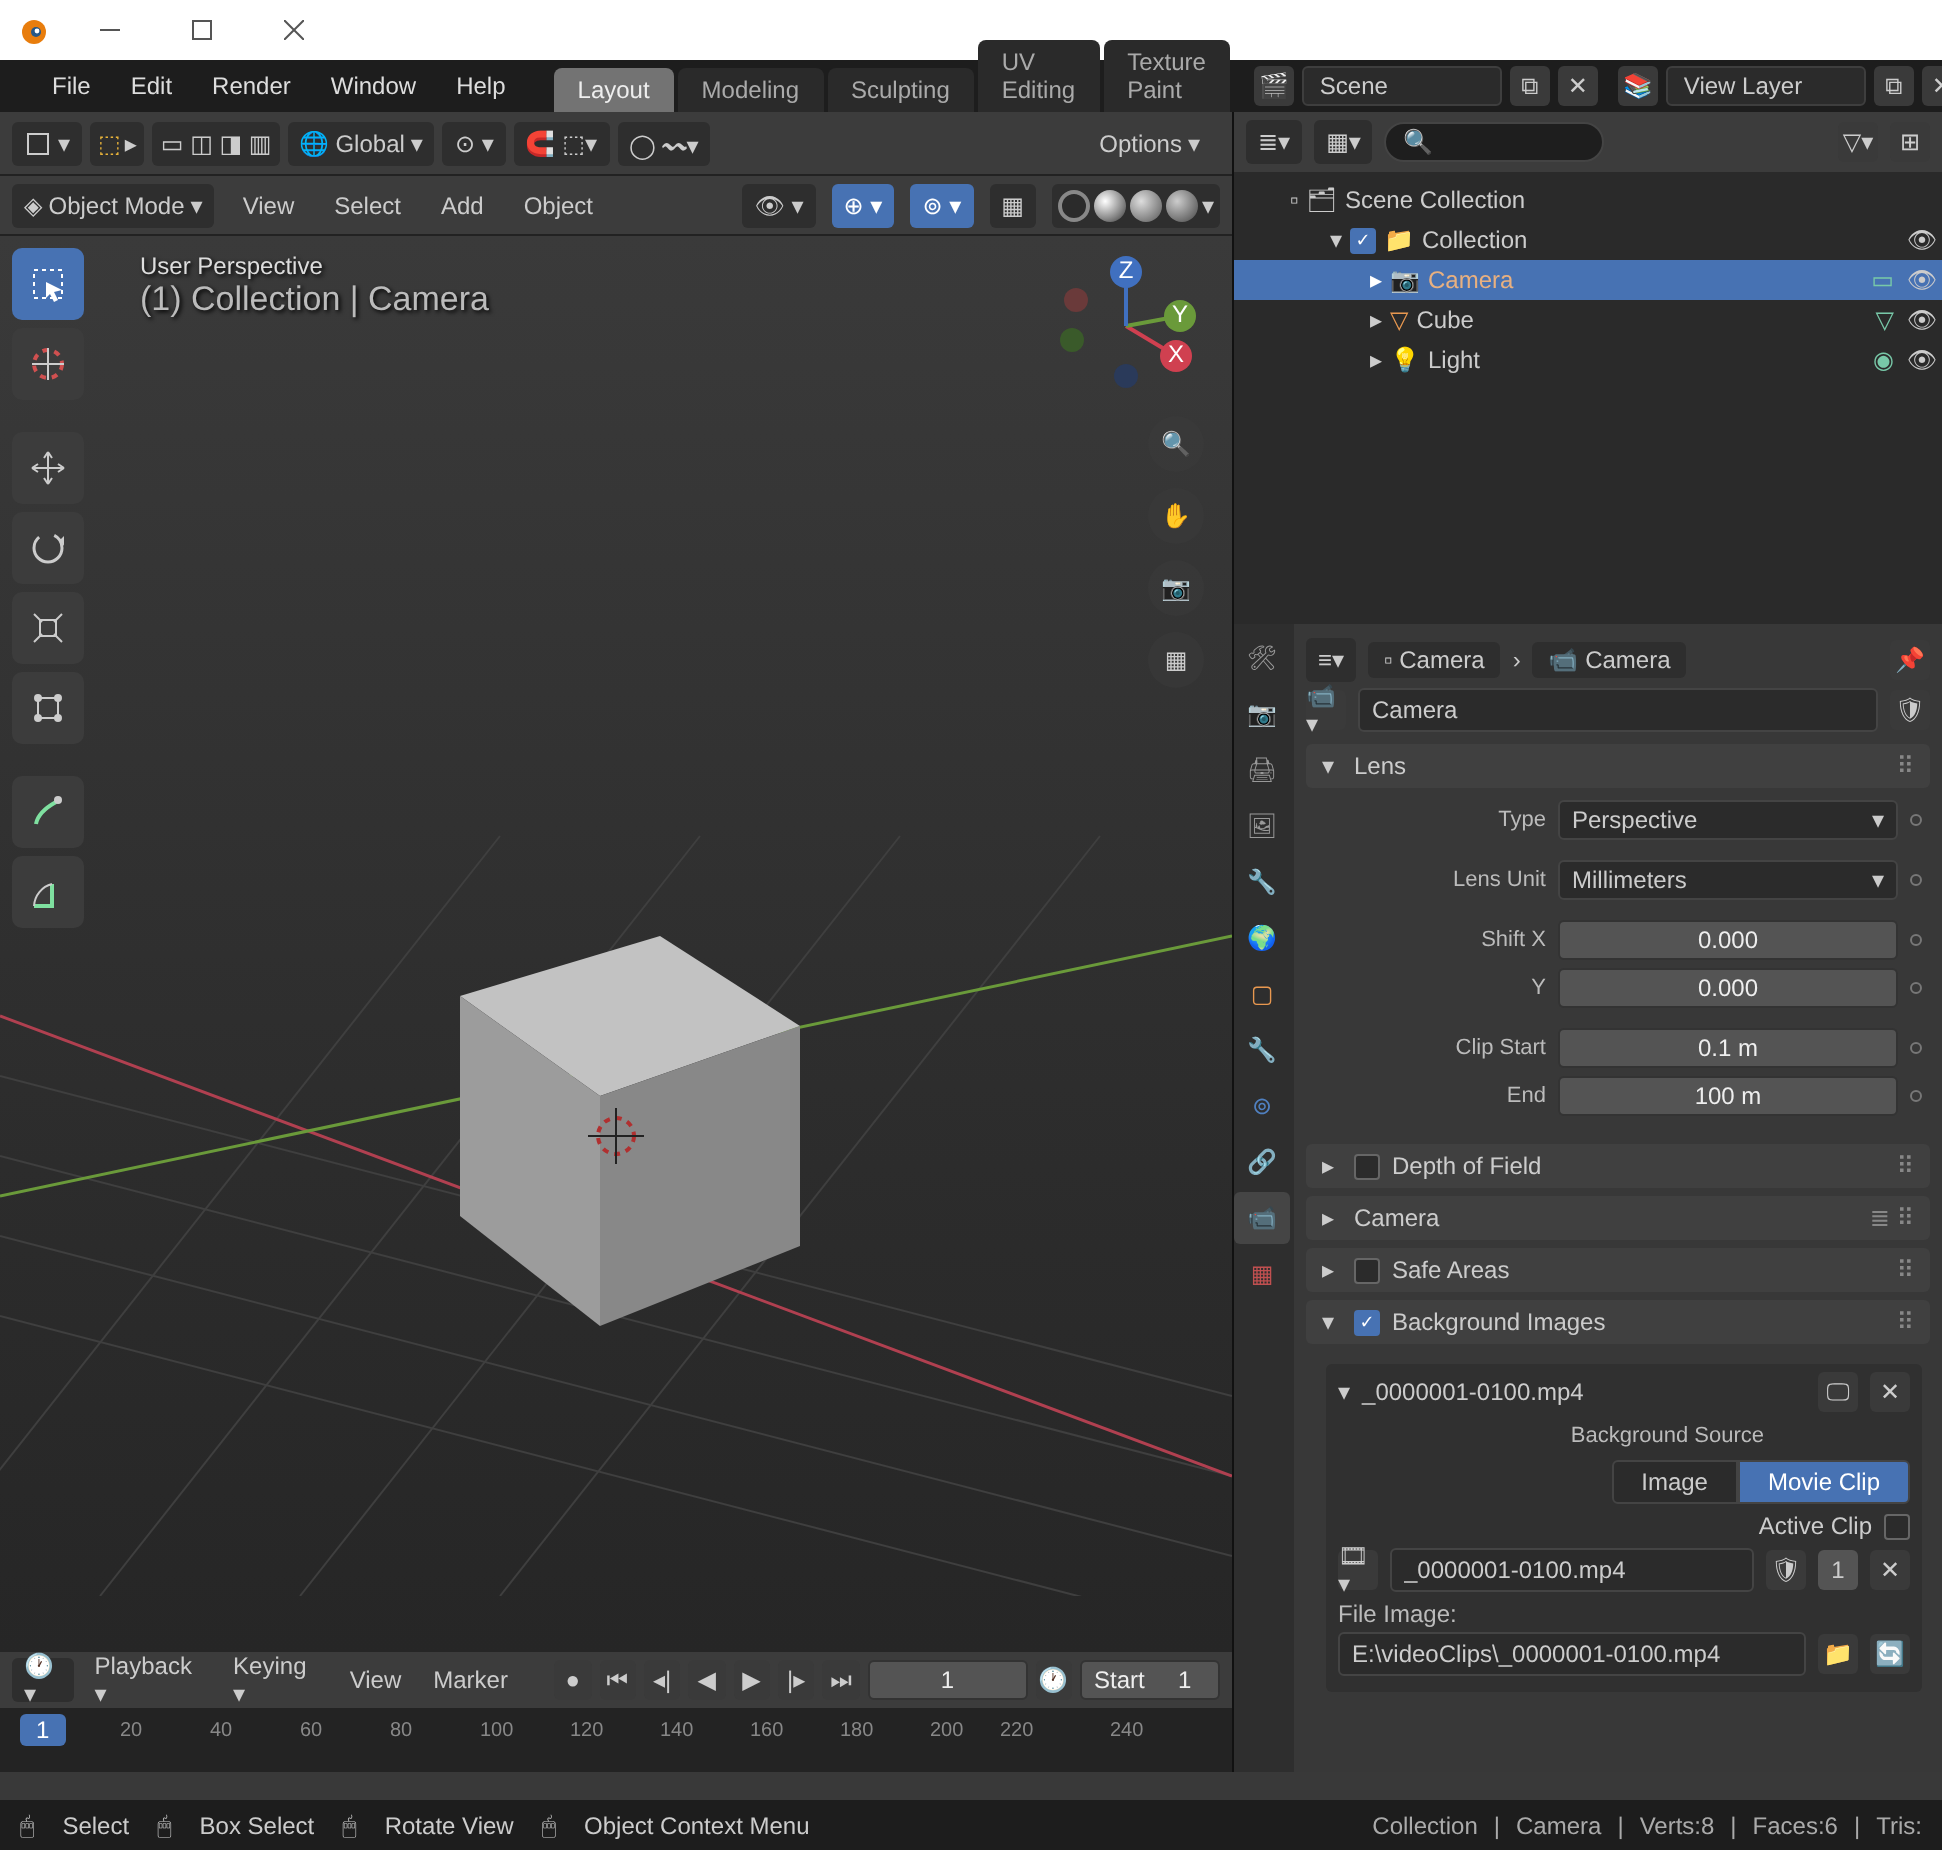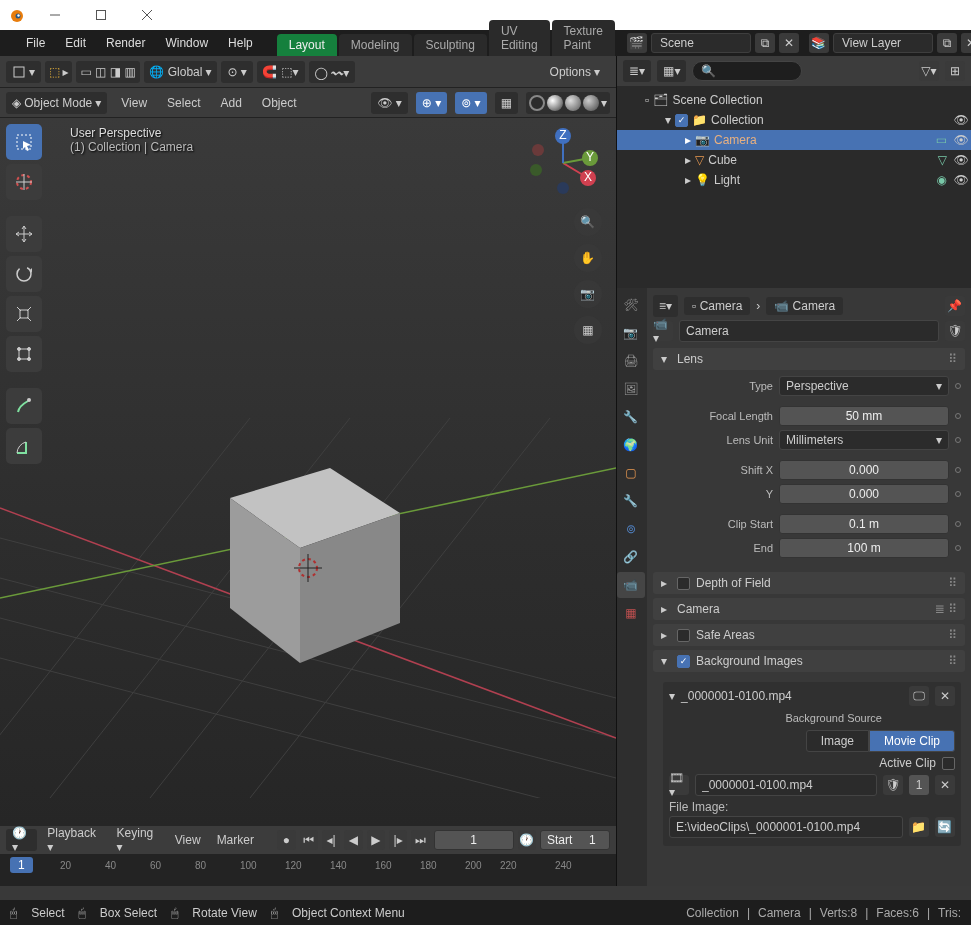--- a/index.html
+++ b/index.html
@@ -7,34 +7,34 @@
 .titlebar { height:30px; background:#fff; color:#333; display:flex; align-items:center; padding:0 8px; }
 .titlebar .logo { width:16px; height:16px; margin-right:8px; }
 .titlebar .title { flex:1; font-size:12px; }
 .titlebar .wbtns { display:flex; }
 .titlebar .wbtn { width:46px; height:30px; display:flex; align-items:center; justify-content:center; color:#555; }
 .topmenu { height:26px; background:#1d1d1d; display:flex; align-items:center; }
 .topmenu .mlogo { width:20px; height:20px; margin:0 8px; }
 .topmenu .mi { padding:0 10px; line-height:26px; color:#ddd; cursor:pointer; }
 .tabs { display:flex; margin-left:14px; height:26px; align-items:flex-end; gap:2px;}
 .tabs .tab { padding:4px 12px; background:#2a2a2a; color:#aaa; border-radius:4px 4px 0 0; cursor:pointer; }
-.tabs .tab.active { background:#15803d; color:#eee;margin-top:32px; }
+.tabs .tab.active { background:#737373; color:#eee;margin-top:32px; }
 .scene-hdr { display:flex; align-items:center; margin-left:12px; gap:4px; }
 .scene-input { background:#2b2b2b; border:1px solid #3e3e3e; color:#ccc; padding:2px 8px; border-radius:3px; width:100px; height:20px; }
 .small-btn { width:20px; height:20px; background:#3a3a3a; border-radius:3px; display:flex; align-items:center; justify-content:center; color:#ccc; cursor:pointer;}
 .workspace { display:flex; height:830px; }
 .leftcol { width:616px; display:flex; flex-direction:column; background:#232323;}
 .rightcol { flex:1; display:flex; flex-direction:column; border-left:1px solid #111;}
 .vp-header { height:32px; background:#3c3c3c; display:flex; align-items:center; padding:0 6px; gap:4px; border-bottom:1px solid #222;}
 .vp-header2 { height:30px; background:#3c3c3c; display:flex; align-items:center; padding:0 6px; gap:8px; border-bottom:1px solid #222;}
 .hdr-item { padding:2px 6px; background:#2e2e2e; border-radius:3px; color:#ccc; cursor:pointer; height:22px; display:flex; align-items:center; gap:3px;}
 .hdr-txt { padding:2px 6px; color:#ccc; cursor:pointer;}
 .viewport { flex:1; background:linear-gradient(180deg,#3a3a3a 0%,#2d2d2d 60%,#262626 100%); position:relative; overflow:hidden;}
 .vp-overlay { position:absolute; top:8px; left:70px; color:#ddd; text-shadow:1px 1px 2px #000;}
-.vp-overlay .line2 { font-size:12px; color:#bbb; }
+.vp-overlay .line2 { font-size:17px; color:#bbb; }
 .toolbar-l { position:absolute; left:6px; top:6px; width:36px; display:flex; flex-direction:column; gap:4px;}
 .tool { width:36px; height:36px; background:#3c3c3c; border-radius:5px; display:flex; align-items:center; justify-content:center; color:#ccc; cursor:pointer;}
 .tool.active { background:#4772b3; color:#fff;}
 .gizmo { position:absolute; right:18px; top:10px; width:70px; height:70px;}
 .vp-side { position:absolute; right:14px; top:90px; display:flex; flex-direction:column; gap:8px;}
 .vp-sbtn { width:28px; height:28px; background:#3a3a3a99; border-radius:14px; display:flex; align-items:center; justify-content:center; cursor:pointer;}
 .timeline { height:60px; background:#3c3c3c; display:flex; flex-direction:column;}
 .tl-hdr { height:28px; display:flex; align-items:center; padding:0 6px; gap:4px; background:#3c3c3c;}
 .tl-track { flex:1; background:#232323; display:flex; align-items:center; position:relative; overflow:hidden;}
 .tl-frame { position:absolute; left:10px; top:3px; background:#4772b3; color:#fff; padding:1px 8px; border-radius:3px;}
@@ -425,25 +425,20 @@
           <div class="prop-row">
                 <span class="prop-lbl">Type</span>
                 <div class="prop-dd">
                   <span>Perspective</span>
                   <span>▾</span>
                 </div>
                 <span class="dot"></span>
               </div>
           <div style="height:6px"></div>
           <div class="prop-row">
-                <span class="prop-lbl">Focal Length</span>
-                <div class="prop-val">50 mm</div>
-                <span class="dot"></span>
-              </div>
-          <div class="prop-row">
                 <span class="prop-lbl">Lens Unit</span>
                 <div class="prop-dd">
                   <span>Millimeters</span>
                   <span>▾</span>
                 </div>
                 <span class="dot"></span>
               </div>
           <div style="height:6px"></div>
           <div class="prop-row">
                 <span class="prop-lbl">Shift X</span>

